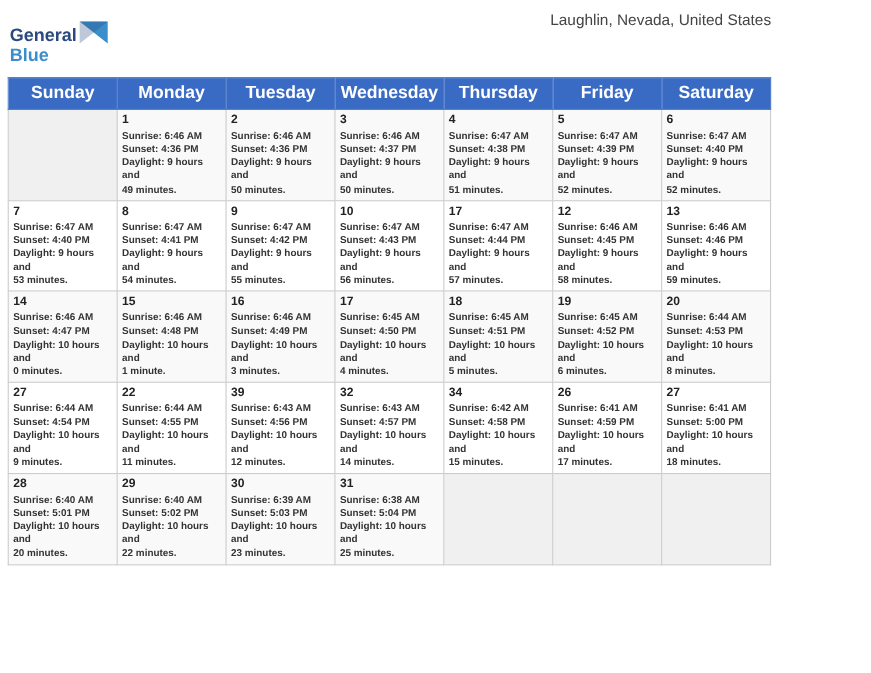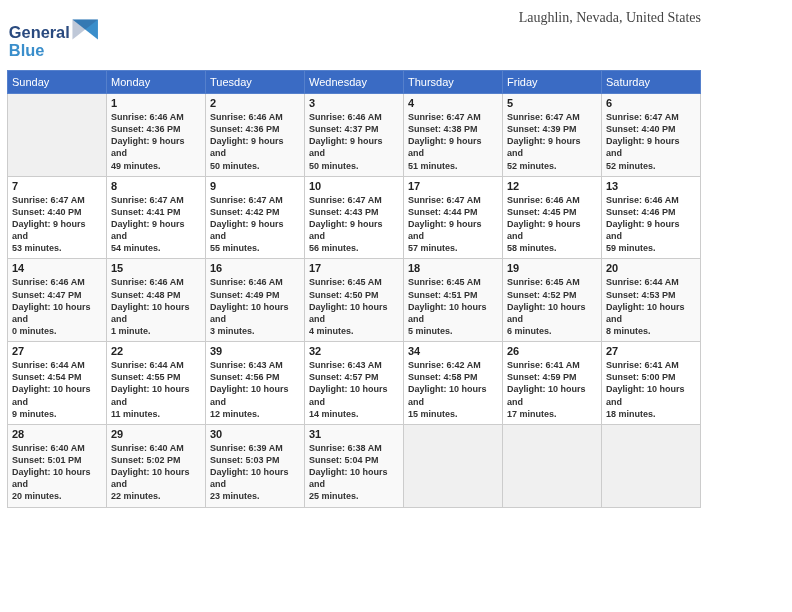--- a/index.html
+++ b/index.html
@@ -30,34 +30,33 @@
       text-align: right;
     }
     .month-title {
       font-size: 36px;
       font-weight: normal;
       color: #222;
     }
     .location {
       font-size: 14px;
       color: #444;
-      font-family: Liberation Serif, serif;
     }
     table {
       width: 100%;
       border-collapse: collapse;
       table-layout: fixed;
     }
     thead tr th {
       background-color: #3a6bc4;
       color: #fff;
-      font-size: 11px;
-      font-weight: normal;
+      font-size: 16px;
+      font-weight: bold;
       padding: 5px 4px;
-      text-align: left;
+      text-align: center;
       border: 1px solid #5580cc;
     }
     tbody tr td {
       border: 1px solid #ccc;
       vertical-align: top;
       padding: 3px 4px 4px 4px;
       font-size: 9.5px;
       color: #222;
       height: 78px;
       background: #fff;

